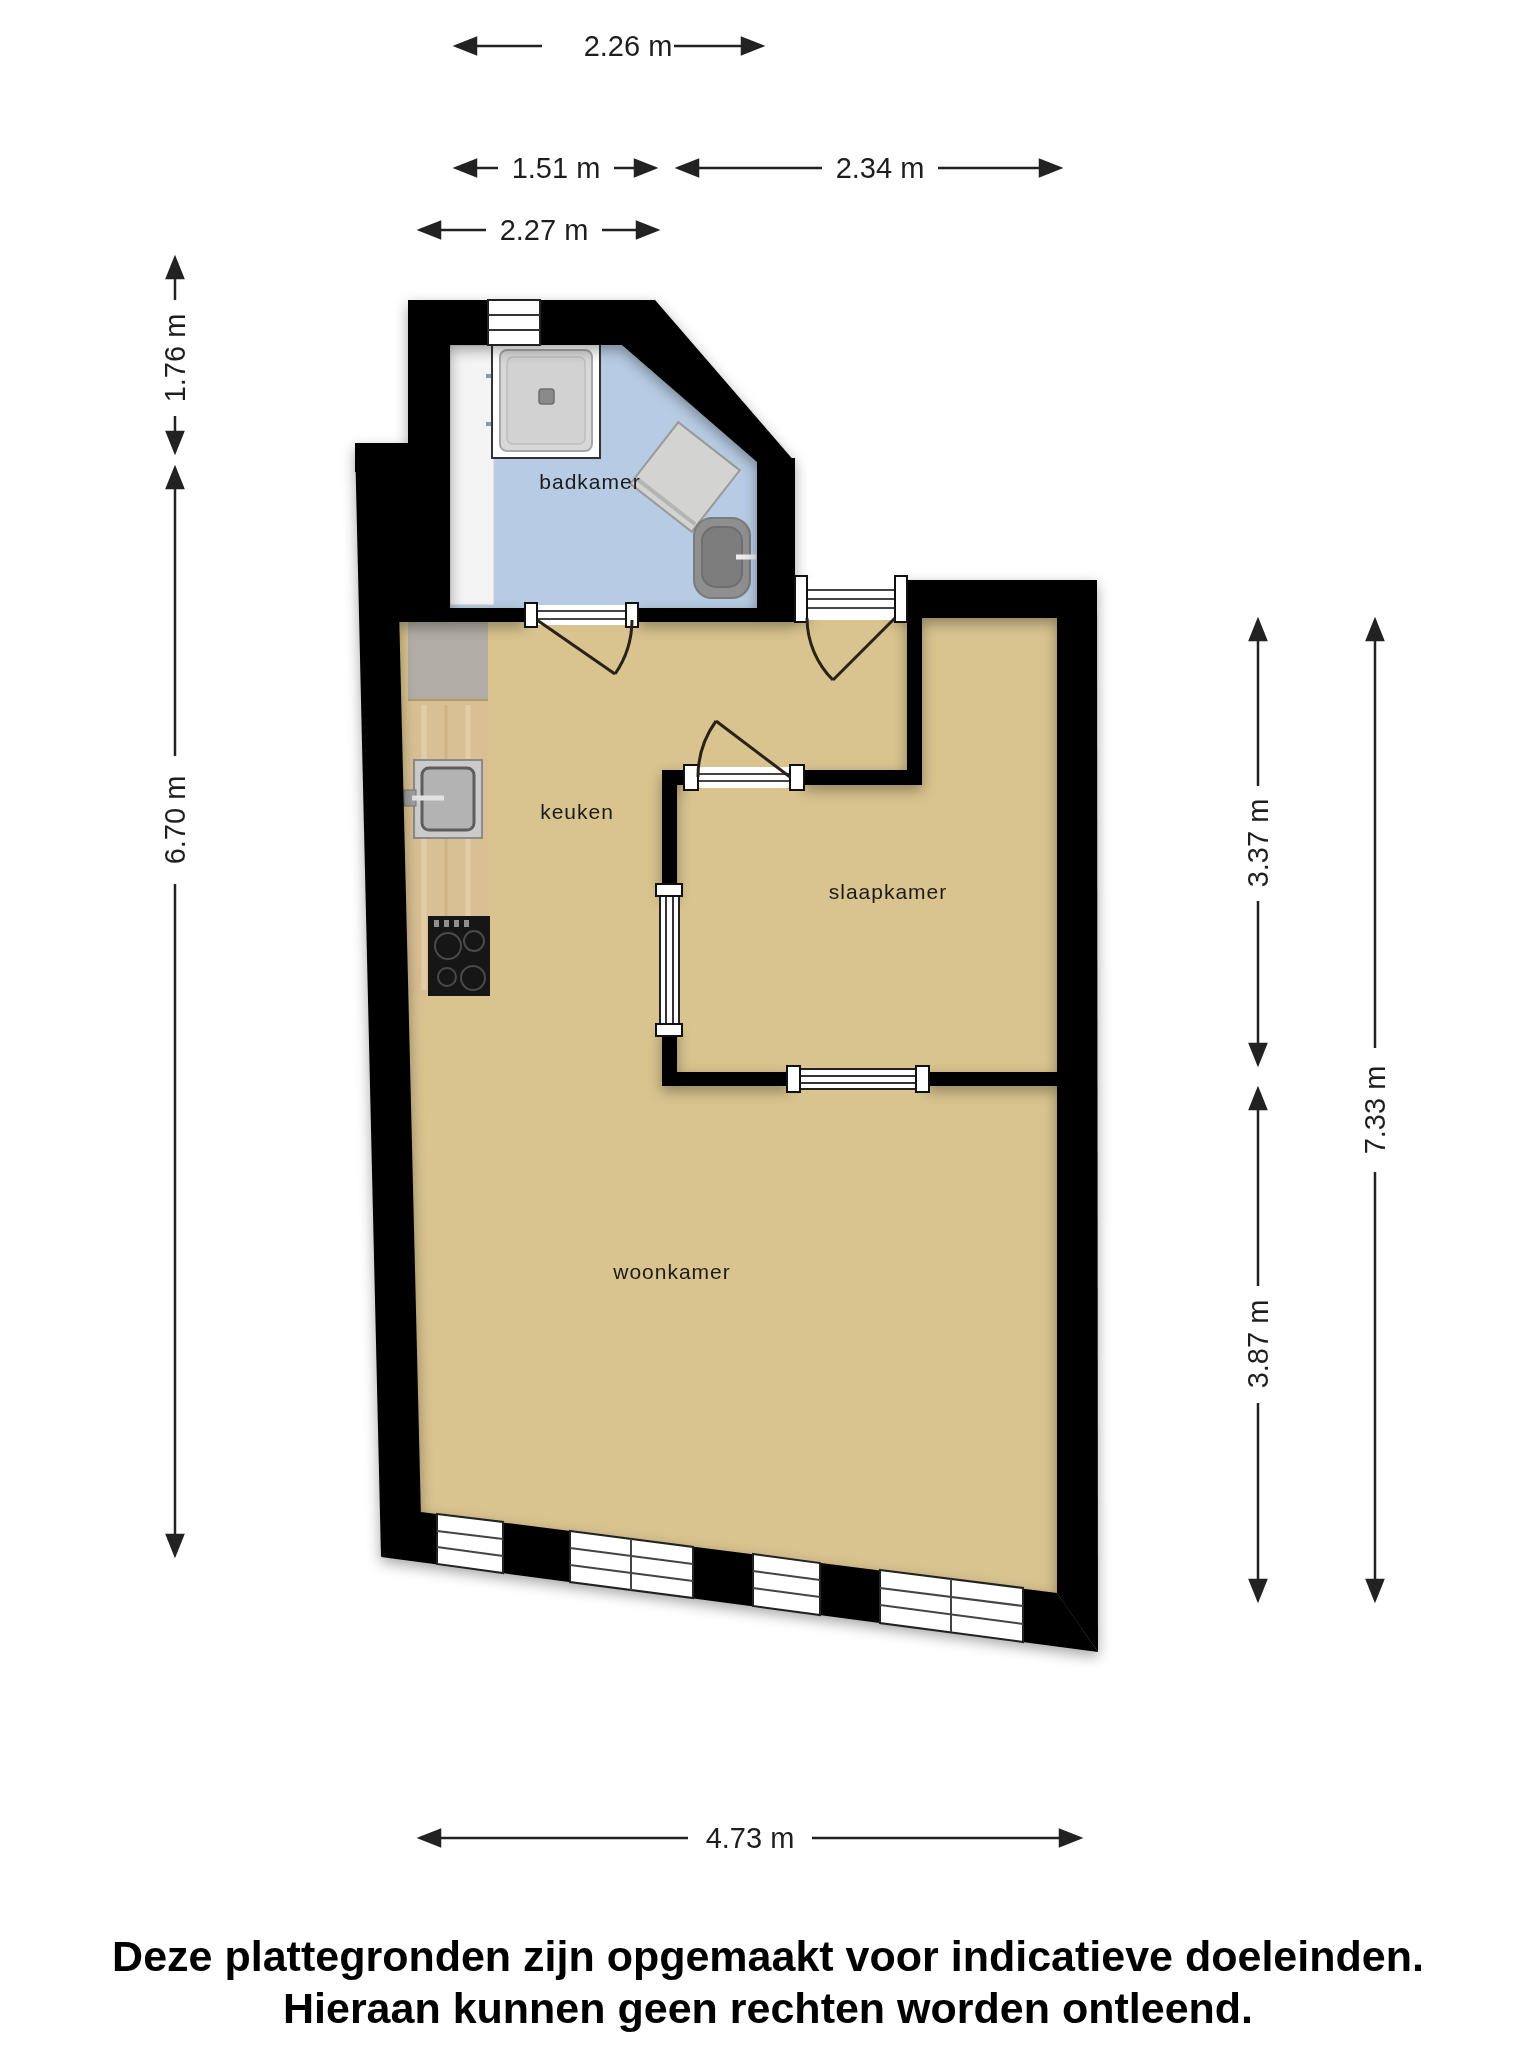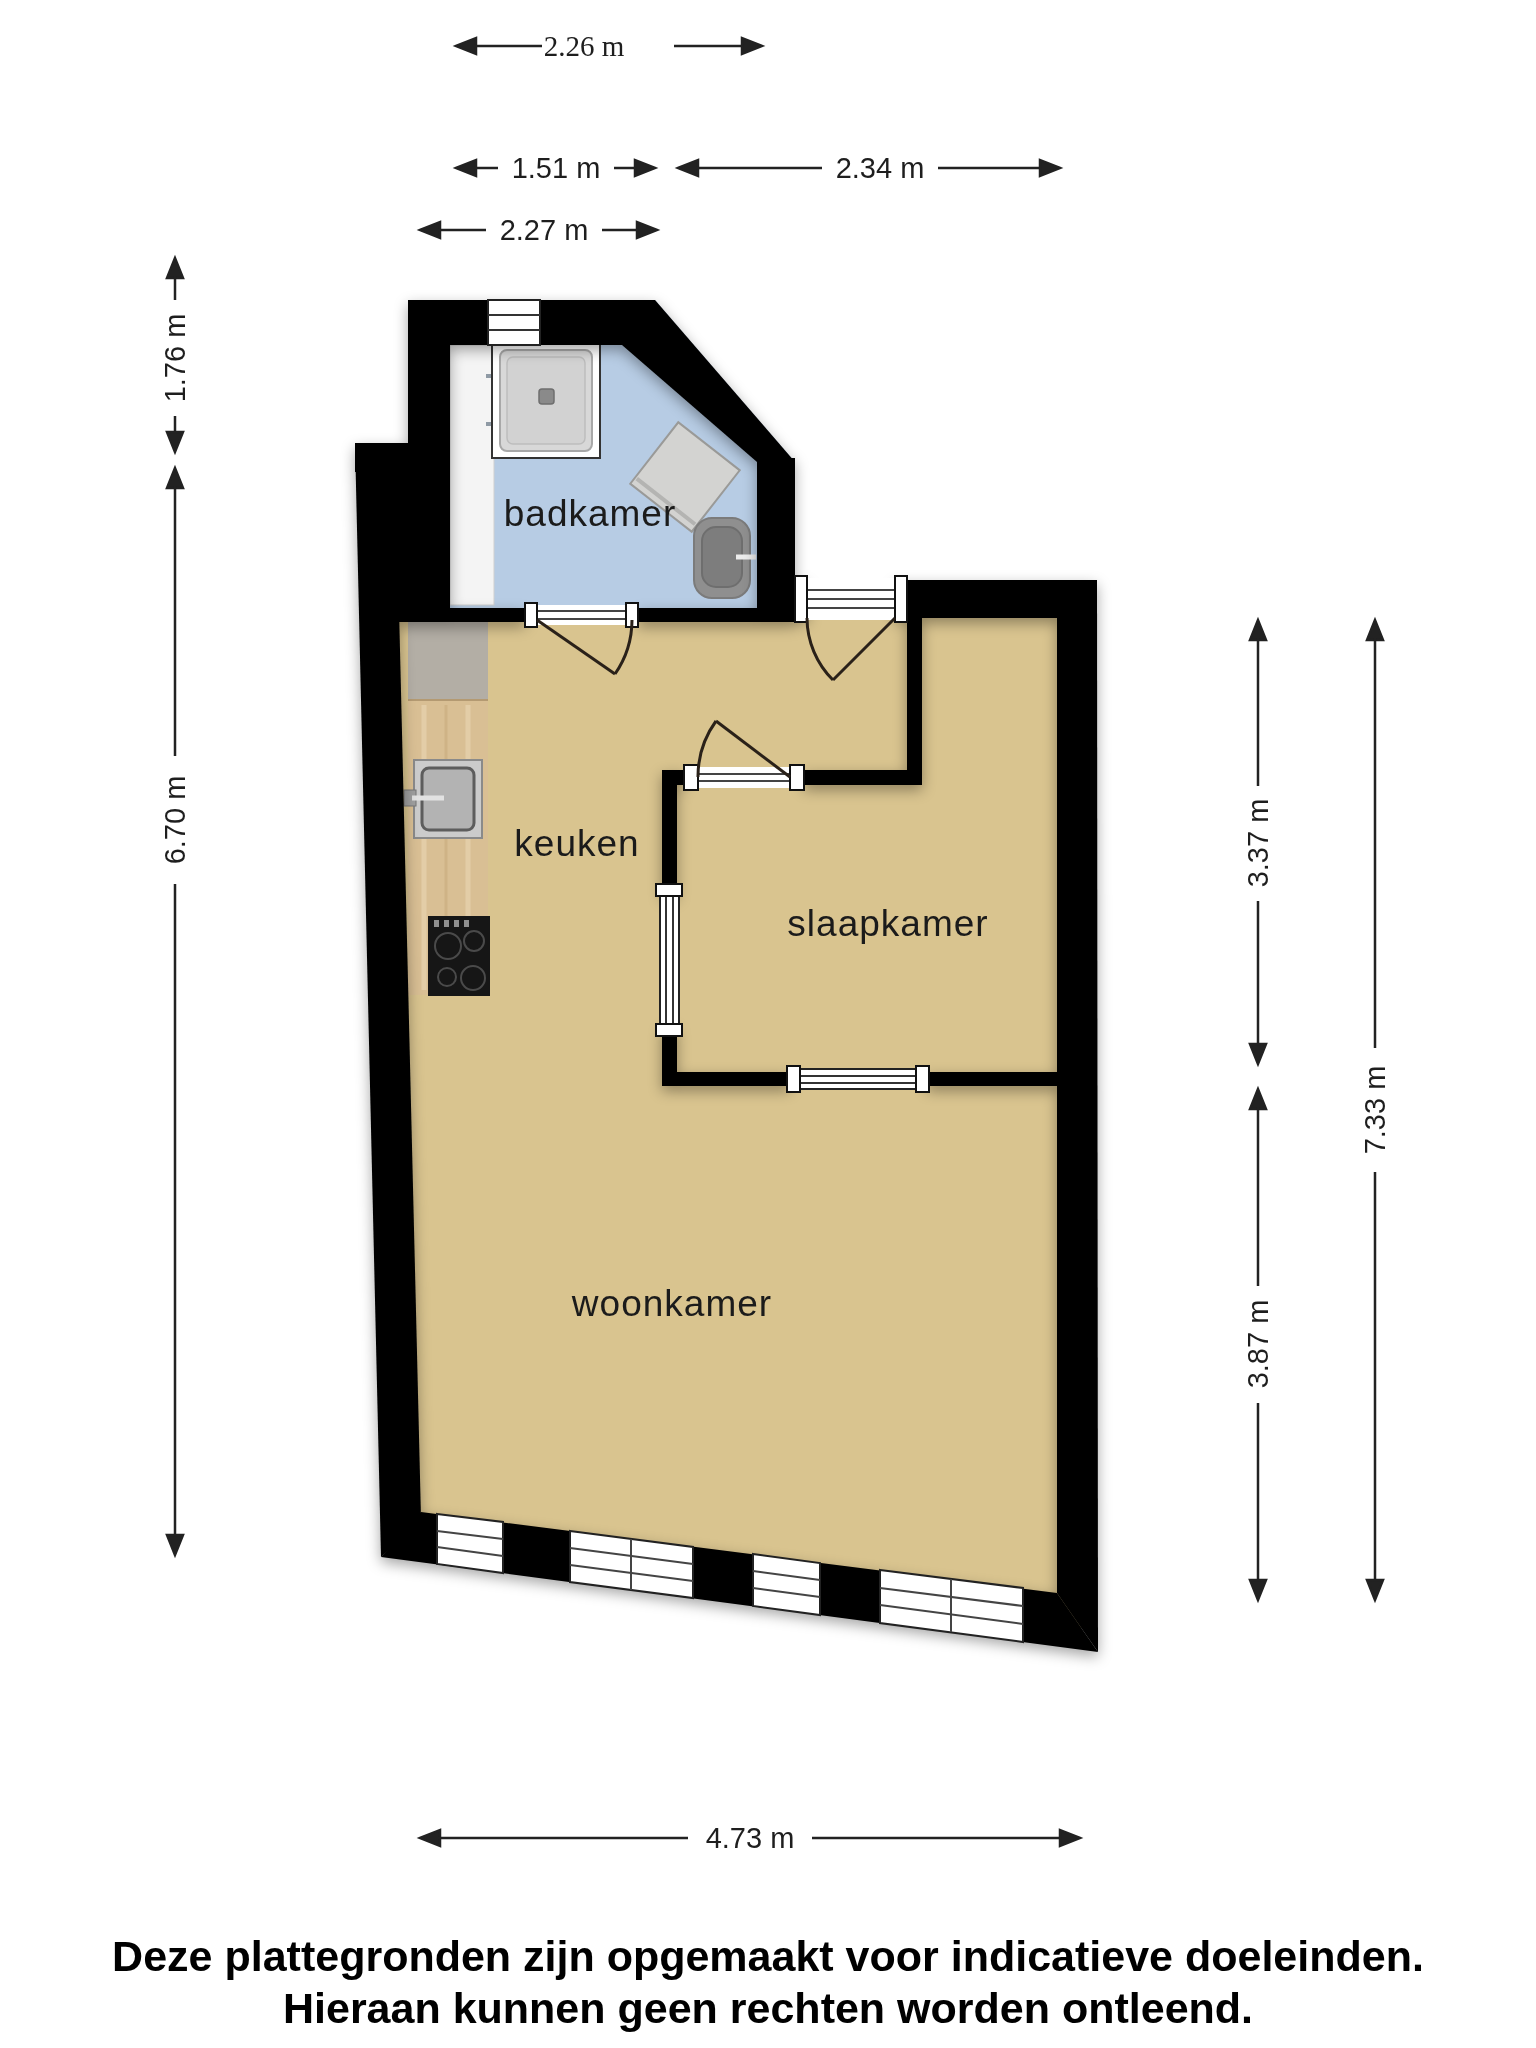--- a/index.html
+++ b/index.html
@@ -1,20 +1,20 @@
 <!DOCTYPE html>
 <html><head>
 <meta charset="utf-8">
 <style>
   html,body{margin:0;padding:0;background:#ffffff;}
   .page{position:relative;width:1536px;height:2048px;background:#ffffff;overflow:hidden;
         font-family:"Liberation Sans",sans-serif;}
   .plan-svg{position:absolute;left:0;top:0;width:1536px;height:2048px;}
   .lbl{position:absolute;transform:translate(-50%,-50%);white-space:nowrap;color:#1b1b1b;}
-  .room-lbl{font-size:37px;letter-spacing:1px;margin-top:32px;}
+  .room-lbl{font-size:21px;letter-spacing:1px;}
   .dim-lbl{font-size:29px;color:#1e1e1e;}
   .dim-lbl.vert{transform:translate(-50%,-50%) rotate(-90deg);}
   .disclaimer{font-size:43px;font-weight:bold;color:#000;}
   .walls{filter:drop-shadow(0px 5px 7px rgba(0,0,0,0.35));}
 </style>
 </head>
 <body>
 
 <div class="page">
 
@@ -234,21 +234,21 @@
       <line x1="812" y1="1838" x2="1062" y2="1838"></line>
       <polygon points="1080,1838 1060,1830 1060,1846"></polygon>
     </g>
   </svg>
 
   <div class="lbl room-lbl" style="left:590px;top:482px;">badkamer</div>
   <div class="lbl room-lbl" style="left:577px;top:812px;">keuken</div>
   <div class="lbl room-lbl" style="left:888px;top:892px;">slaapkamer</div>
   <div class="lbl room-lbl" style="left:672px;top:1272px;text-align:center;">woonkamer</div>
 
-  <div class="lbl dim-lbl" style="left:584px;top:46px;font-family:Liberation Serif, serif;">2.26 m</div>
+  <div class="lbl dim-lbl" style="left:628px;top:46px;">2.26 m</div>
   <div class="lbl dim-lbl" style="left:556px;top:168px;">1.51 m</div>
   <div class="lbl dim-lbl" style="left:880px;top:168px;">2.34 m</div>
   <div class="lbl dim-lbl" style="left:544px;top:230px;">2.27 m</div>
 
   <div class="lbl dim-lbl vert" style="left:175px;top:358px;">1.76 m</div>
   <div class="lbl dim-lbl vert" style="left:175px;top:820px;">6.70 m</div>
 
   <div class="lbl dim-lbl vert" style="left:1258px;top:843px;">3.37 m</div>
   <div class="lbl dim-lbl vert" style="left:1258px;top:1344px;">3.87 m</div>
   <div class="lbl dim-lbl vert" style="left:1375px;top:1110px;">7.33 m</div>

